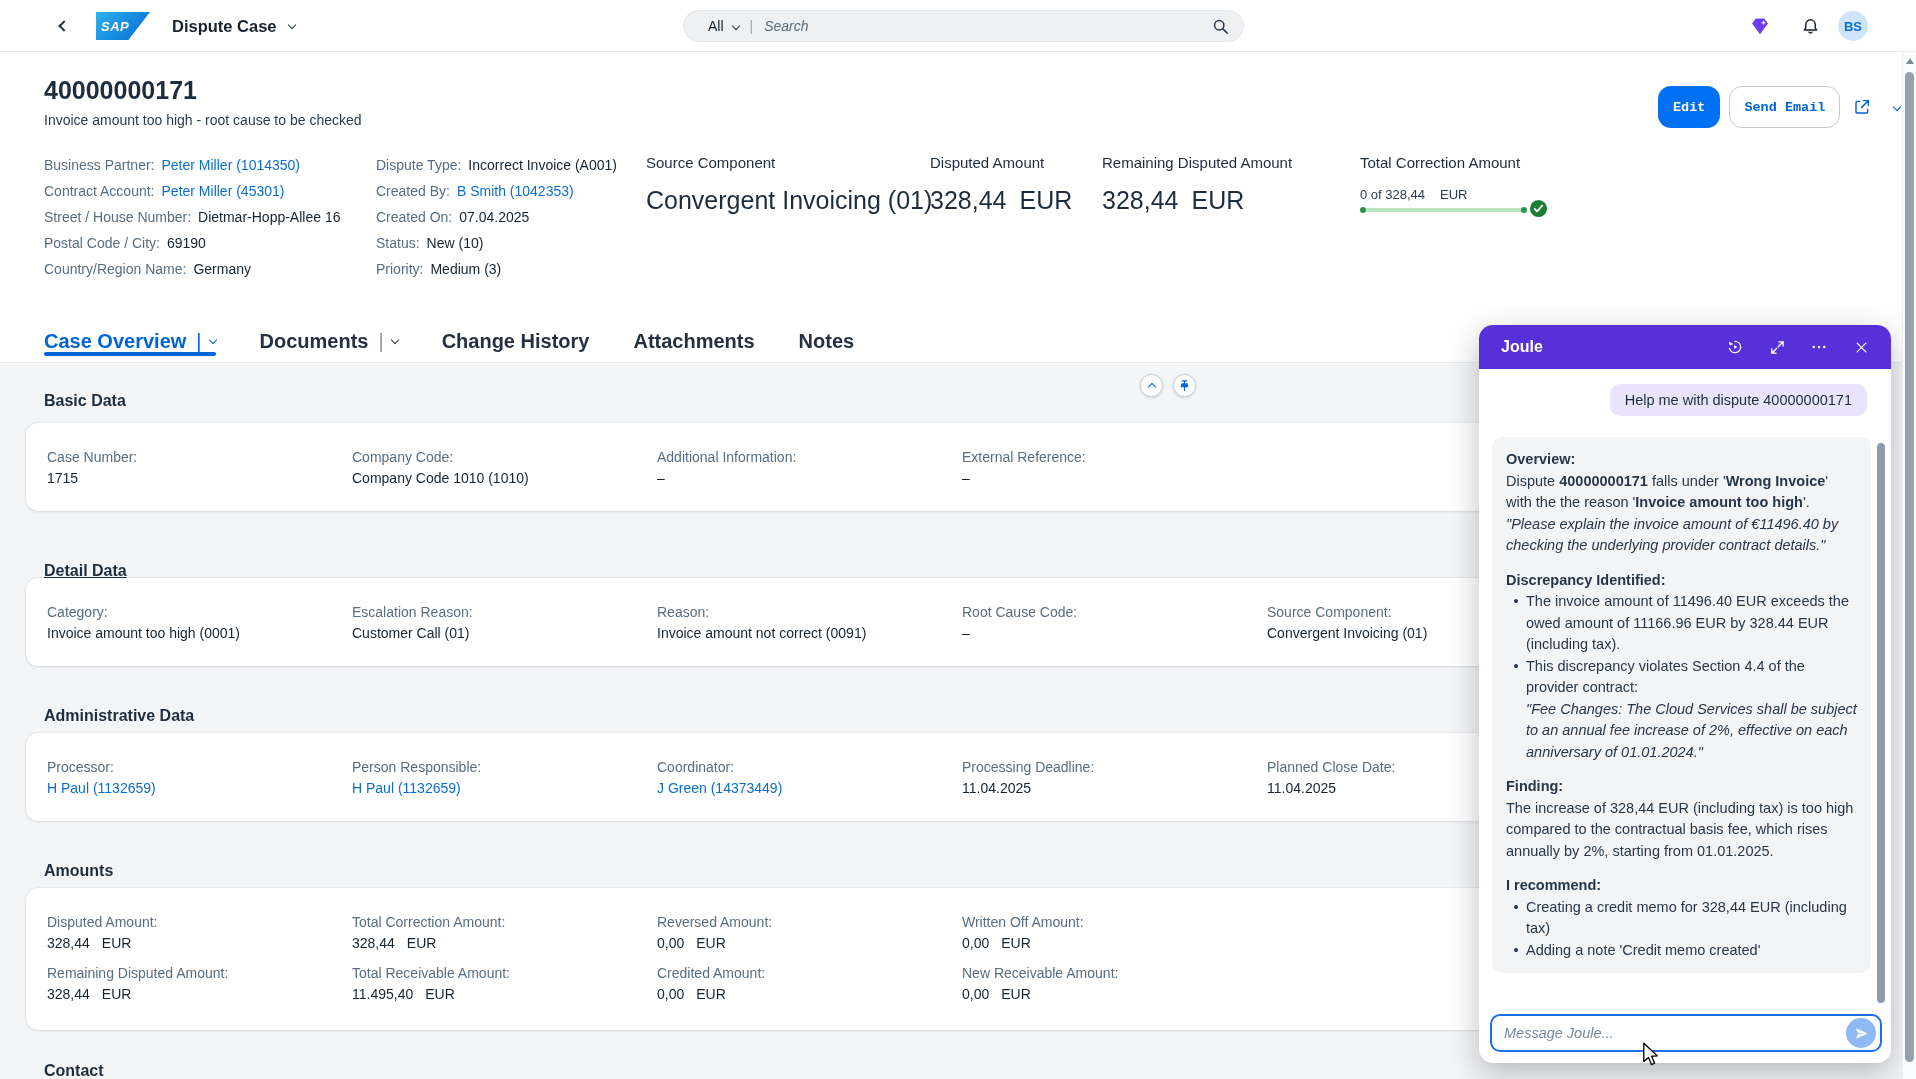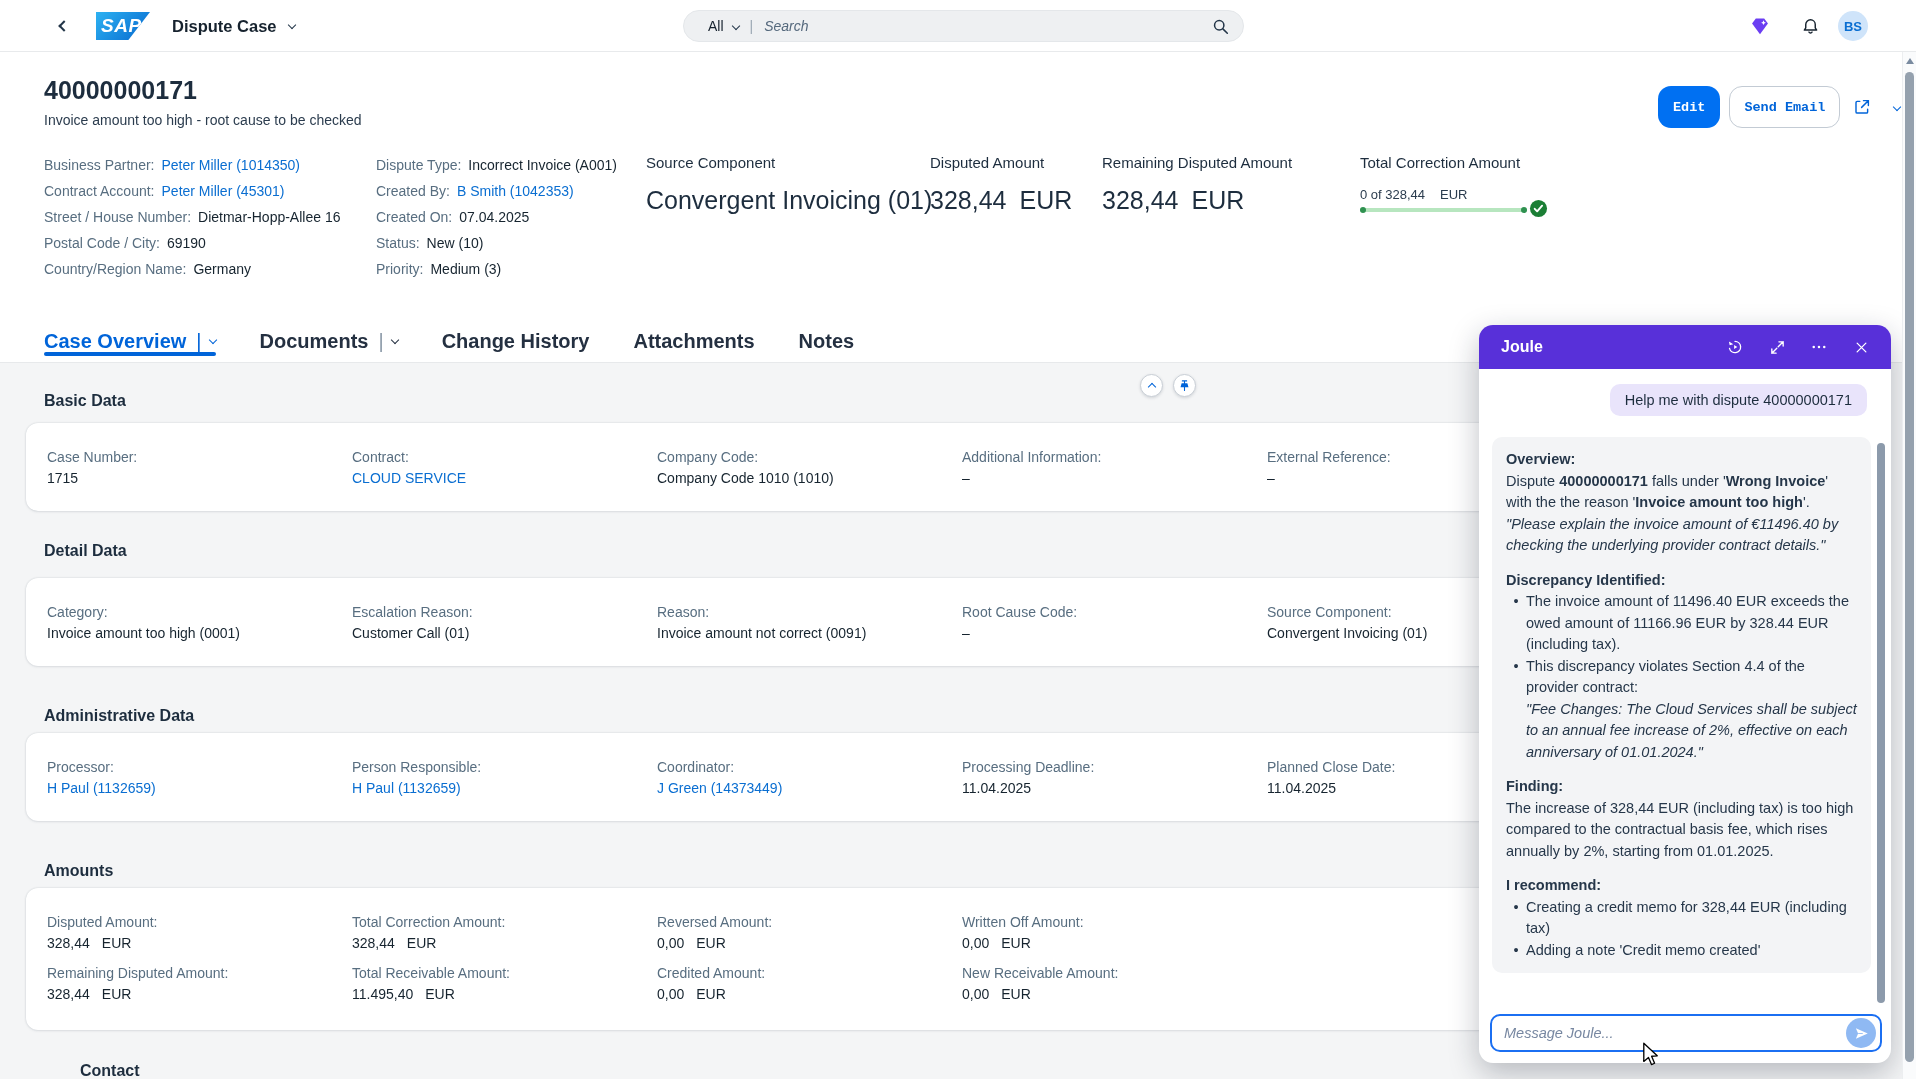--- a/index.html
+++ b/index.html
@@ -7,21 +7,21 @@
   body { font-family:"Liberation Sans","DejaVu Sans",sans-serif; background:#f4f5f6; color:#1d2d3e; }
   .screen { position:relative; width:1916px; height:1079px; overflow:hidden; }
 
   
   .shell { position:absolute; left:0; top:0; width:1916px; height:52px; background:#fff; border-bottom:1px solid #e8eaec; z-index:15; }
   .back-btn { position:absolute; left:52px; top:14px; width:24px; height:24px; display:flex; align-items:center; justify-content:center; cursor:pointer; }
   .chev { display:inline-block; width:8px; height:8px; border-right:2px solid currentColor; border-bottom:2px solid currentColor; transform:rotate(45deg); }
   .chev.sm { width:6px; height:6px; border-width:1.5px; }
   .chev.up { transform:rotate(-135deg); }
   .chev.left { transform:rotate(135deg); }
-  .sap-logo { position:absolute; left:96px; top:12px; width:54px; height:28px; background:linear-gradient(135deg,#2db2f2 0%,#0a6ed1 90%); clip-path:polygon(0 0,100% 0,60% 100%,0 100%); color:#fff; font-weight:bold; font-style:italic; font-size:19px; display:flex; align-items:center; padding-left:5px; letter-spacing:.5px; }
+  .sap-logo { position:absolute; left:96px; top:12px; width:54px; height:28px; background:linear-gradient(135deg,#2db2f2 0%,#0a6ed1 90%); clip-path:polygon(0 0,100% 0,60% 100%,0 100%); color:#fff; font-weight:bold; font-style:italic; font-size:13px; display:flex; align-items:center; padding-left:5px; letter-spacing:.5px; }
   .app-title { position:absolute; left:172px; top:0; height:52px; display:flex; align-items:center; gap:12px; font-size:16.5px; font-weight:bold; color:#16222e; cursor:pointer; }
   .app-title .chev { margin-top:-3px; color:#223548; }
   .shell-search { position:absolute; left:683px; top:10px; width:561px; height:32px; background:#eef0f2; border:1px solid #e4e7ea; border-radius:16px; display:flex; align-items:center; padding:0 14px 0 24px; gap:9px; }
   .shell-search .scope { font-size:14px; color:#16222e; }
   .shell-search .divider { color:#9aa7b3; font-size:14px; margin:0 2px; }
   .shell-search .ph { font-size:14px; font-style:italic; color:#55697d; flex:1; }
   .shell-icon { position:absolute; top:13px; width:26px; height:26px; display:flex; align-items:center; justify-content:center; cursor:pointer; }
   .avatar { position:absolute; left:1838px; top:11px; width:30px; height:30px; border-radius:50%; background:#cfe4fa; color:#0a6ed1; font-size:13px; font-weight:bold; display:flex; align-items:center; justify-content:center; cursor:pointer; }
 
   
@@ -289,39 +289,35 @@
 
   <div class="sec-title" style="top:392px;">Basic Data</div>
   <div class="card" style="top:423px;height:88px;">
     <div class="card-grid">
 
     <div class="fld">
           <div class="fld-label">Case Number:</div>
           <div class="fld-value">1715</div>
         </div>
         <div class="fld">
-          <div class="fld-label">Contract:</div>
-          <div class="fld-value link">CLOUD SERVICE</div>
-        </div>
-        <div class="fld">
           <div class="fld-label">Company Code:</div>
           <div class="fld-value">Company Code 1010 (1010)</div>
         </div>
         <div class="fld">
           <div class="fld-label">Additional Information:</div>
           <div class="fld-value">–</div>
         </div>
         <div class="fld">
           <div class="fld-label">External Reference:</div>
           <div class="fld-value">–</div>
         </div>
       </div>
   </div>
 
-  <div class="sec-title" style="top:542px;">Detail Data</div>
+  <div class="sec-title" style="top:562px;text-decoration:underline;">Detail Data</div>
   <div class="card" style="top:578px;height:88px;">
     <div class="card-grid">
 
     <div class="fld">
           <div class="fld-label">Category:</div>
           <div class="fld-value">Invoice amount too high (0001)</div>
         </div>
         <div class="fld">
           <div class="fld-label">Escalation Reason:</div>
           <div class="fld-value">Customer Call (01)</div>
@@ -400,21 +396,21 @@
           <div class="fld-label">Credited Amount:</div>
           <div class="fld-value"><span>0,00</span><span class="cur">EUR</span></div>
         </div>
         <div class="fld">
           <div class="fld-label">New Receivable Amount:</div>
           <div class="fld-value"><span>0,00</span><span class="cur">EUR</span></div>
         </div>
       </div>
   </div>
 
-  <div class="sec-title" style="top:1062px;margin-left:36px;">Contact</div>
+  <div class="sec-title" style="top:1062px;">Contact</div>
 
   <div class="joule">
     <div class="joule-head">
       <span class="joule-title">Joule</span>
       <span class="hicon">
         <svg width="18" height="18" viewBox="0 0 24 24">
             <path d="M12 4.5a7.5 7.5 0 1 1-7.3 9.3" fill="none" stroke="#fff" stroke-width="1.8" stroke-linecap="round"></path>
             <path d="M4.2 4.2v5h5z" fill="#fff" transform="rotate(-12 6 6)"></path>
             <path d="M10.8 9.3l4.3 2.7-4.3 2.7z" fill="#fff"></path>
           </svg>

